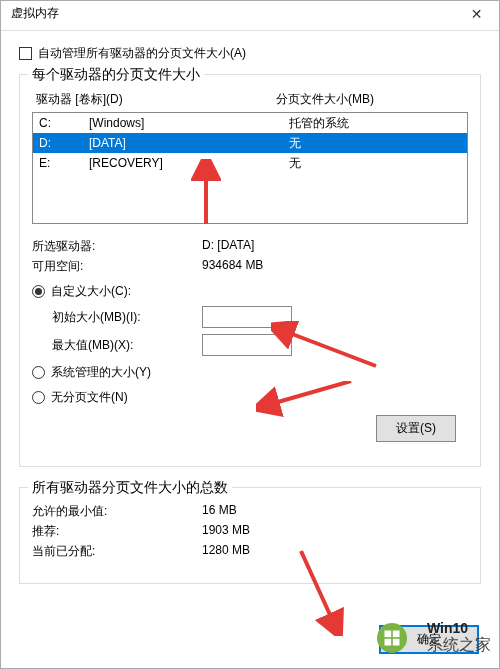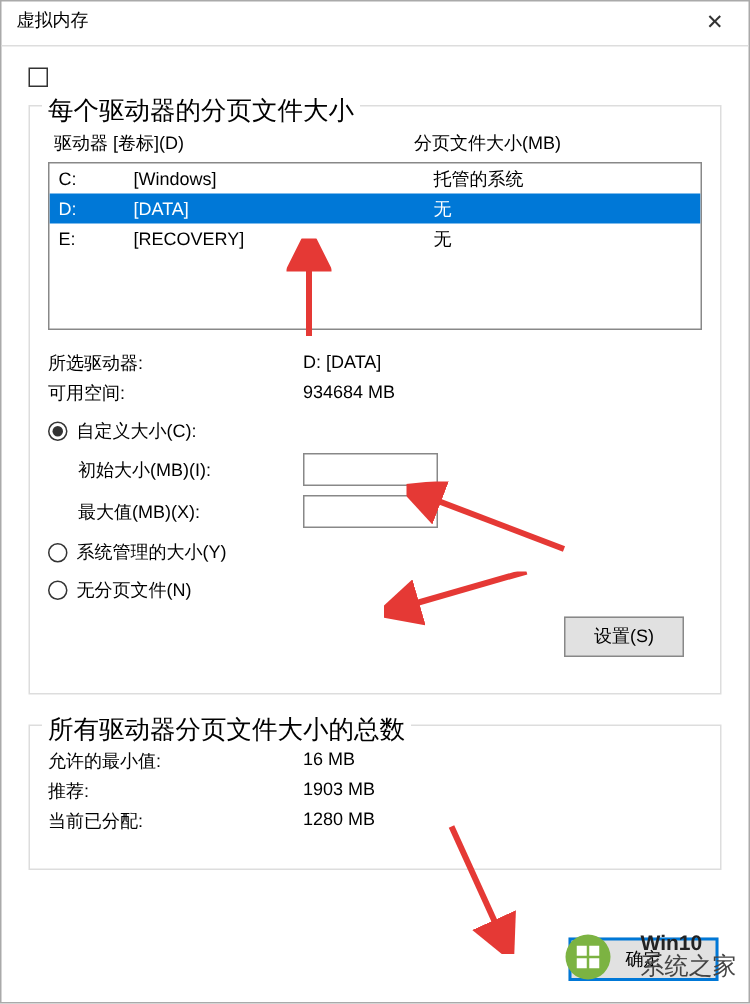--- a/index.html
+++ b/index.html
@@ -13,21 +13,21 @@
       overflow: hidden;
     }
     .window { width: 500px; height: 669px; background: #fff; border: 1px solid #aaa; position: relative; }
     .titlebar { display: flex; align-items: center; height: 30px; padding: 0 0 4px 10px; border-bottom: 1px solid #ddd; }
     .titlebar-title { flex: 1; font-size: 12px; }
     .titlebar-close { width: 45px; height: 30px; display: flex; align-items: center; justify-content: center; font-size: 14px; color: #333; cursor: default; }
     .content { padding: 14px 18px 10px 18px; }
     .checkbox-row { display: flex; align-items: center; margin-bottom: 12px; }
     .checkbox { width: 13px; height: 13px; border: 1px solid #333; margin-right: 6px; background: #fff; }
     .group { border: 1px solid #ddd; padding: 10px 12px 12px 12px; margin-bottom: 10px; position: relative; }
-    .group-title { position: absolute; top: -9px; left: 8px; background: #fff; padding: 0 4px; font-size: 17px; }
+    .group-title { position: absolute; top: -9px; left: 8px; background: #fff; padding: 0 4px; font-size: 14px; }
     .drive-header { display: flex; margin: 6px 0 4px 0; padding: 0 4px; }
     .drive-header > div:first-child { flex: 0 0 240px; }
     .drive-header > div:last-child { flex: 1; }
     .drive-list { border: 1px solid #888; height: 112px; background: #fff; overflow: hidden; }
     .drive-row { display: flex; padding: 1px 6px; font-size: 12px; line-height: 18px; }
     .drive-row.selected { background: #0078d7; color: #fff; }
     .drive-row > div:nth-child(1) { flex: 0 0 50px; }
     .drive-row > div:nth-child(2) { flex: 0 0 200px; }
     .drive-row > div:nth-child(3) { flex: 1; }
     .info-block { margin-top: 14px; }
@@ -68,20 +68,21 @@
     <div class="titlebar-title">虚拟内存</div>
     <div class="titlebar-close">
       <span>✕</span>
     </div>
   </div>
 
   <div class="content">
 
     <div class="checkbox-row">
       <div class="checkbox"></div>
+      <span>自动管理所有驱动器的分页文件大小(A)</span>
     </div>
 
     <div class="group">
       <div class="group-title">每个驱动器的分页文件大小</div>
 
       <div class="drive-header">
         <div>驱动器 [卷标](D)</div>
         <div>分页文件大小(MB)</div>
       </div>
 

